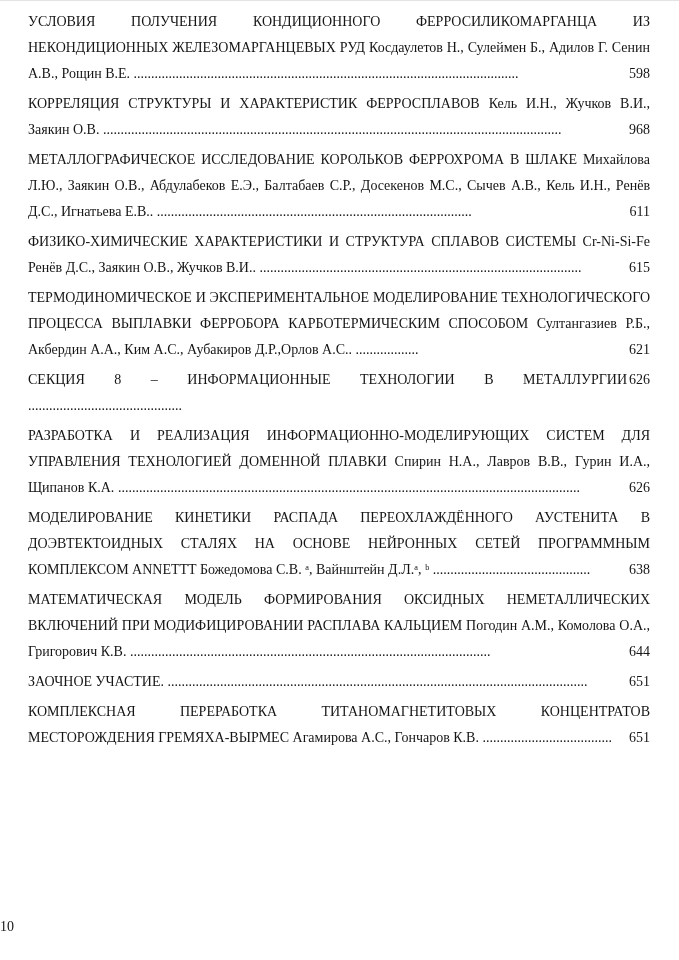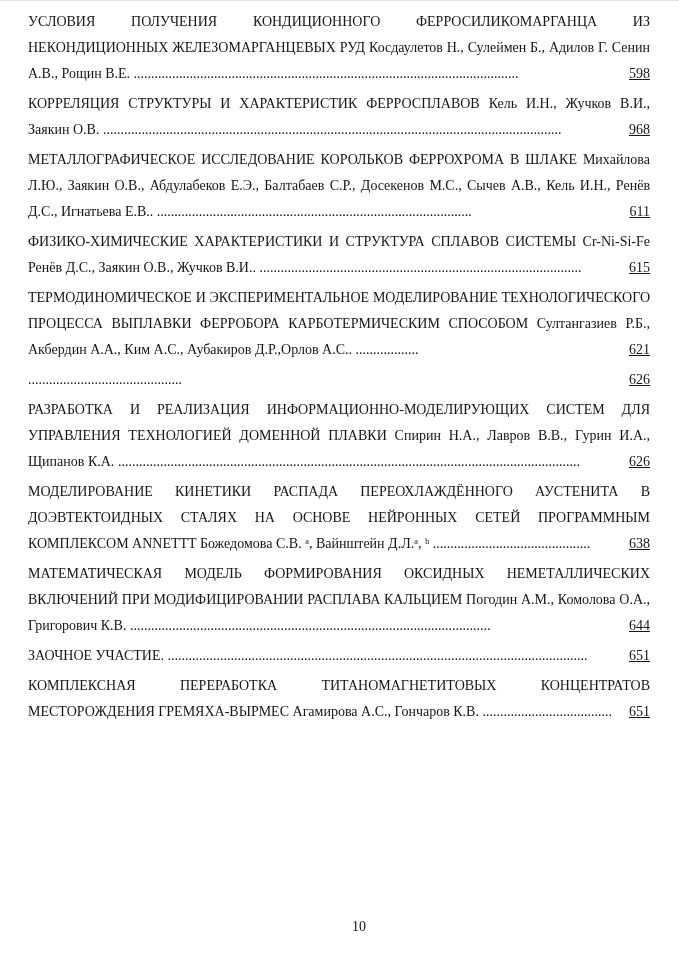--- a/index.html
+++ b/index.html
@@ -24,35 +24,32 @@
     margin: 0 0 4px 0;
     font-size: 14px;
     line-height: 26px;
     text-align: justify;
     overflow: hidden; 
   }
   .entry .t, .entry .a { color: #151515; }
   .entry .pg {
     float: right;
     padding-left: 2px;
-    text-decoration: underline;
   }
   .entry .ld {
     word-break: break-all;
     color: #151515;
   }
   .footer {
     position: absolute;
     left: 0;
     right: 0;
     top: 918px;
-    text-align: center;
     font-size: 14px;
     color: #151515;
-    margin-left: 39px;
   }
 </style>
 </head>
 <body>
 
 <div class="sheet">
 
   <p class="entry">
     <span class="t">УСЛОВИЯ ПОЛУЧЕНИЯ КОНДИЦИОННОГО ФЕРРОСИЛИКОМАРГАНЦА ИЗ НЕКОНДИЦИОННЫХ ЖЕЛЕЗОМАРГАНЦЕВЫХ РУД</span>
     <span class="a">Косдаулетов Н., Сулеймен Б., Адилов Г. Сенин А.В., Рощин В.Е.</span>
@@ -83,21 +80,21 @@
   </p>
 
   <p class="entry">
     <span class="t">ТЕРМОДИНОМИЧЕСКОЕ И ЭКСПЕРИМЕНТАЛЬНОЕ МОДЕЛИРОВАНИЕ ТЕХНОЛОГИЧЕСКОГО ПРОЦЕССА ВЫПЛАВКИ ФЕРРОБОРА КАРБОТЕРМИЧЕСКИМ СПОСОБОМ</span>
     <span class="a">Султангазиев Р.Б., Акбердин А.А., Ким А.С., Аубакиров Д.Р.,Орлов А.С..</span>
     <span class="pg">621</span>
     <span class="ld">..................</span>
   </p>
 
   <p class="entry">
-    <span class="a"></span>
+    <span class="t">СЕКЦИЯ 8 – ИНФОРМАЦИОННЫЕ ТЕХНОЛОГИИ В МЕТАЛЛУРГИИ</span><span class="a"></span>
     <span class="pg">626</span>
     <span class="ld">............................................</span>
   </p>
 
   <p class="entry">
     <span class="t">РАЗРАБОТКА И РЕАЛИЗАЦИЯ ИНФОРМАЦИОННО-МОДЕЛИРУЮЩИХ СИСТЕМ ДЛЯ УПРАВЛЕНИЯ ТЕХНОЛОГИЕЙ ДОМЕННОЙ ПЛАВКИ</span>
     <span class="a">Спирин Н.А., Лавров В.В., Гурин И.А., Щипанов К.А.</span>
     <span class="pg">626</span>
     <span class="ld">....................................................................................................................................</span>
   </p>

